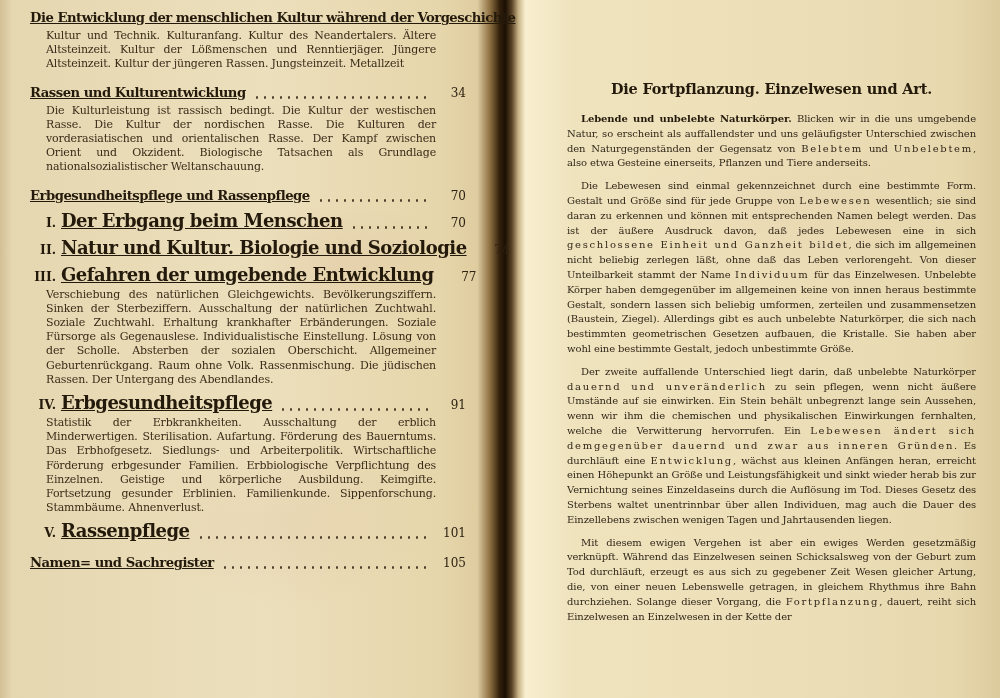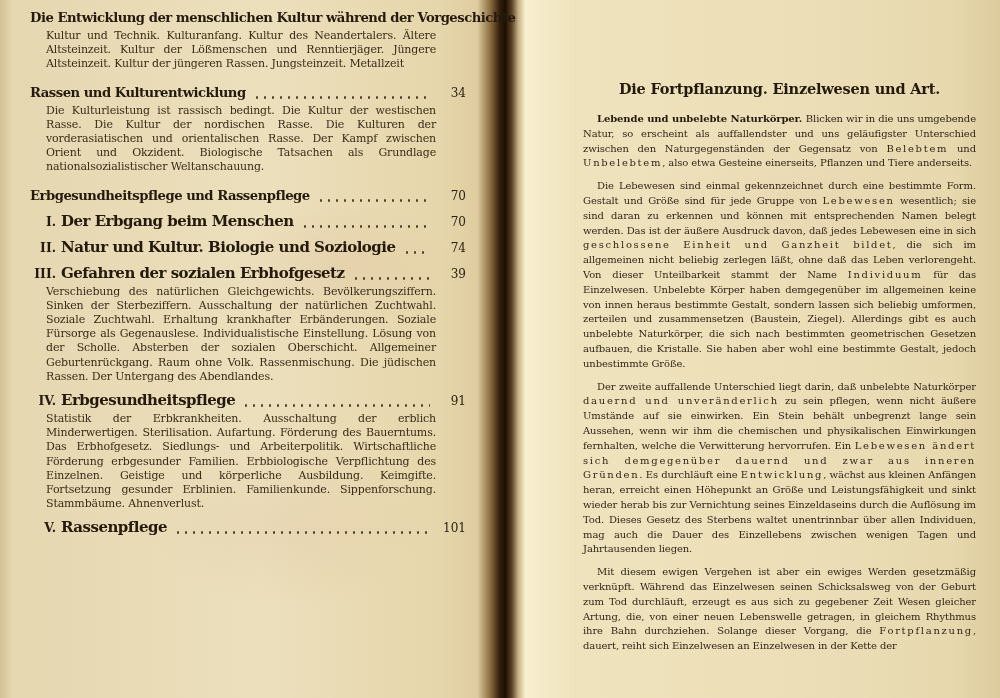--- a/index.html
+++ b/index.html
@@ -22,41 +22,41 @@
       linear-gradient(90deg, #d2bf95 0%, #e5d7b0 2.5%, #ecdfbc 55%, #e6d6ab 92%, #dfcda0 100%);
   }
   .gutter {
     width:47px; height:698px; flex:none;
     background:linear-gradient(90deg,
       #d9c79d 0%, #8f7142 25%, #33200c 46%, #1a0f03 58%,
       #5a4226 72%, #c8b387 86%, #f6ecca 100%);
   }
   .page-right {
     flex:1;
-    padding:78px 16px 0 50px;
+    padding:78px 16px 0 34px;
     background:
       radial-gradient(ellipse 220px 140px at 55% 30%, rgba(190,130,105,0.06), transparent 70%),
       linear-gradient(90deg, #f8efd0 0%, #efe3bd 10%, #ecdfb8 55%, #e7d8ae 90%, #dccb9c 100%);
   }
 
   
   .toc-entry.chapter { margin-top:12px; }
   .toc-entry.section { margin-top:7px; }
   .toc-entry:first-child { margin-top:0; }
   .toc-line { display:flex; align-items:baseline; line-height:18px; white-space:nowrap; }
   .toc-label {
     flex:none; min-width:26px; text-align:right; padding-right:5px;
     font-weight:bold; font-size:12.4px; color:#241a0c;
   }
   .toc-label:empty { display:none; }
   .toc-title {
-    flex:none; font-weight:bold; letter-spacing:-0.5px; color:#241a0c;
+    flex:none; font-weight:bold; letter-spacing:-0.5px; color:#241a0c;text-decoration:underline;
   }
   .chapter .toc-title { font-size:13.2px; }
-  .section .toc-title { font-size:15px; }
+  .section .toc-title { font-size:18px; }
   .toc-leader {
     flex:1; height:5px; margin:0 6px 2px 7px; align-self:flex-end;
     background-image:radial-gradient(circle, rgba(55,40,22,0.85) 1px, rgba(55,40,22,0) 1.45px);
     background-size:8px 5px; background-repeat:repeat-x; background-position:left bottom;
   }
   .toc-leader.hidden { visibility:hidden; }
   .toc-page { flex:none; width:30px; text-align:right; font-size:12px; color:#2e2213; }
   .toc-summary {
     margin:2px 30px 0 16px;
     font-size:11px; line-height:14.2px; letter-spacing:-0.15px;
@@ -124,42 +124,51 @@
     <div class="toc-line">
       <span class="toc-label">II.</span>
       <span class="toc-title">Natur und Kultur. Biologie und Soziologie</span>
       <span class="toc-leader"></span>
       <span class="toc-page">74</span>
     </div>
   </div>
         <div class="toc-entry section">
     <div class="toc-line">
       <span class="toc-label">III.</span>
-      <span class="toc-title">Gefahren der sozialen Erbhofgesetz</span>
+      <span class="toc-title">Gefahren der umgebende Entwicklung</span>
       <span class="toc-leader"></span>
-      <span class="toc-page">39</span>
+      <span class="toc-page">77</span>
     </div>
     <div class="toc-summary">Verschiebung des natürlichen Gleichgewichts. Bevölkerungsziffern. Sinken der Sterbeziffern. Ausschaltung der natürlichen Zuchtwahl. Soziale Zuchtwahl. Erhaltung krankhafter Erbänderungen. Soziale Fürsorge als Gegenauslese. Individualistische Einstellung. Lösung von der Scholle. Absterben der sozialen Oberschicht. Allgemeiner Geburtenrückgang. Raum ohne Volk. Rassenmischung. Die jüdischen Rassen. Der Untergang des Abendlandes.</div>
   </div>
         <div class="toc-entry section">
     <div class="toc-line">
       <span class="toc-label">IV.</span>
       <span class="toc-title">Erbgesundheitspflege</span>
       <span class="toc-leader"></span>
       <span class="toc-page">91</span>
     </div>
     <div class="toc-summary">Statistik der Erbkrankheiten. Ausschaltung der erblich Minderwertigen. Sterilisation. Aufartung. Förderung des Bauerntums. Das Erbhofgesetz. Siedlungs- und Arbeiterpolitik. Wirtschaftliche Förderung erbgesunder Familien. Erbbiologische Verpflichtung des Einzelnen. Geistige und körperliche Ausbildung. Keimgifte. Fortsetzung gesunder Erblinien. Familienkunde. Sippenforschung. Stammbäume. Ahnenverlust.</div>
   </div>
         <div class="toc-entry section">
     <div class="toc-line">
       <span class="toc-label">V.</span>
       <span class="toc-title">Rassenpflege</span>
       <span class="toc-leader"></span>
       <span class="toc-page">101</span>
     </div>
+  </div>
+        <div class="toc-entry chapter">
+    <div class="toc-line">
+
+      <span class="toc-title">Namen= und Sachregister</span>
+      <span class="toc-leader"></span>
+      <span class="toc-page">105</span>
+    </div>
+
   </div>
       </div>
   </div>
 
   <div class="gutter"></div>
 
   <div class="page page-right">
     <h1 class="chapter-heading">
       <span>Die Fortpflanzung. Einzelwesen und Art.</span><br>
     </h1>

